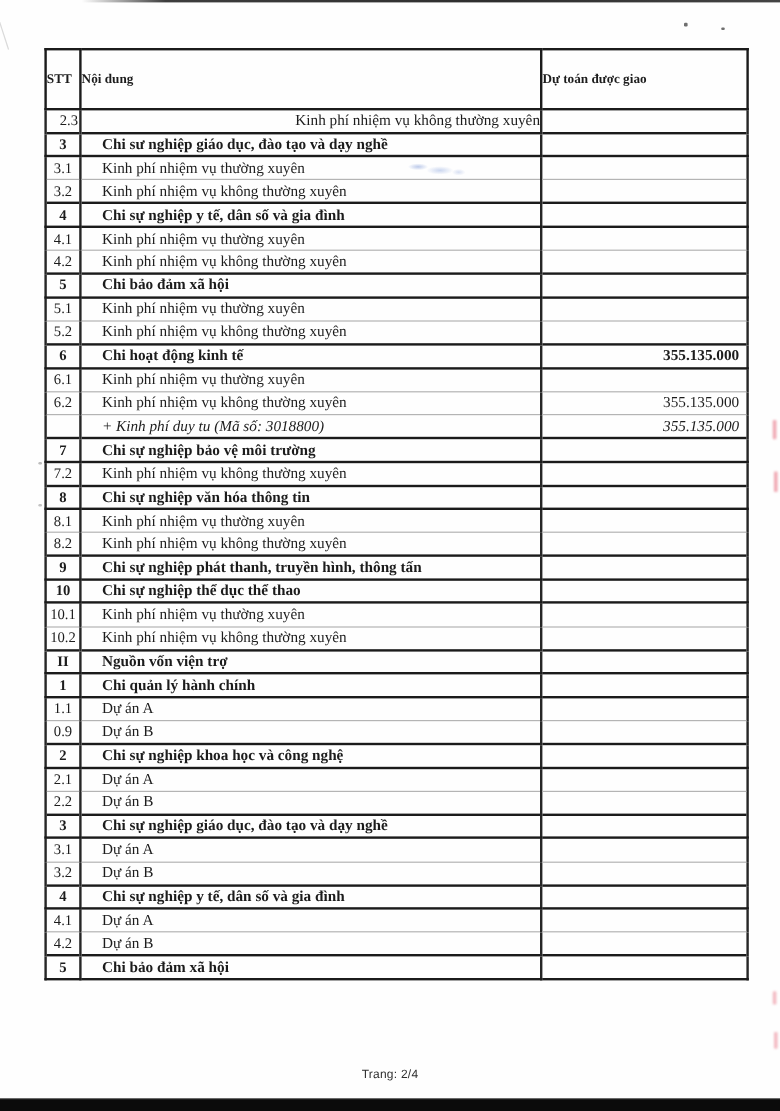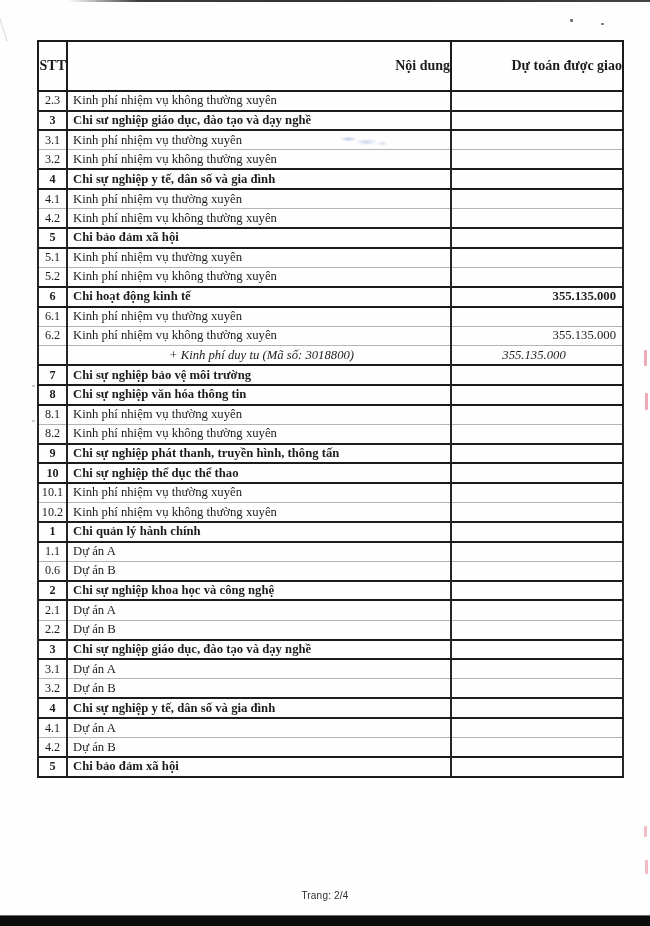--- a/index.html
+++ b/index.html
@@ -45,35 +45,35 @@
   }
 
   
   table.budget-table {
     position:absolute; left:37px; top:40px; width:585px;
     border-collapse:collapse; table-layout:fixed;
     color:#1c1c1c;
   }
   table.budget-table, th { border:2px solid #1b1b1b; }
   th {
-    height:50px; font-weight:bold; font-size:14px; text-align:right;
+    height:50px; font-weight:bold; font-size:11px; text-align:left;
     vertical-align:middle; background:transparent;
   }
   td {
     height:19.6px; font-size:12.7px; vertical-align:middle;
     border-left:2px solid #262626; border-right:2px solid #262626;
     border-top:1px solid #b4b4b4;
     white-space:nowrap; overflow:hidden;
   }
   td.col-stt { text-align:center; padding:0 1px; font-size:12.2px; }
-  td.col-content { padding:0 0 0 5px; }
+  td.col-content { padding:0 0 0 17px; }
   td.col-amount { text-align:right; padding:0 6px 0 0; }
   tr.row-section td { font-weight:bold; border-top:2px solid #1b1b1b; border-bottom:2px solid #1b1b1b; }
-  tr.row-italic td { font-style:italic;text-align:center; }
-  tbody tr:first-child td { border-top:2px solid #22c55e; }
+  tr.row-italic td { font-style:italic; }
+  tbody tr:first-child td { border-top:2px solid #22c55e;text-align:right; }
 
   
   .footer {
     position:absolute; left:0; top:890px; width:100%;
     text-align:center; font-family:"Liberation Sans","DejaVu Sans",sans-serif;
     font-size:10px; color:#2f2f2f; letter-spacing:.2px;
   }
 </style>
 </head>
 <body>
@@ -174,20 +174,25 @@
         <tr class="row-italic">
           <td class="col-stt"></td>
           <td class="col-content">+ Kinh phí duy tu (Mã số: 3018800)</td>
           <td class="col-amount">355.135.000</td>
         </tr>
         <tr class="row-section">
           <td class="col-stt">7</td>
           <td class="col-content">Chi sự nghiệp bảo vệ môi trường</td>
           <td class="col-amount"></td>
         </tr>
+        <tr class="row-normal">
+          <td class="col-stt">7.2</td>
+          <td class="col-content">Kinh phí nhiệm vụ không thường xuyên</td>
+          <td class="col-amount"></td>
+        </tr>
         <tr class="row-section">
           <td class="col-stt">8</td>
           <td class="col-content">Chi sự nghiệp văn hóa thông tin</td>
           <td class="col-amount"></td>
         </tr>
         <tr class="row-normal">
           <td class="col-stt">8.1</td>
           <td class="col-content">Kinh phí nhiệm vụ thường xuyên</td>
           <td class="col-amount"></td>
         </tr>
@@ -210,31 +215,36 @@
           <td class="col-stt">10.1</td>
           <td class="col-content">Kinh phí nhiệm vụ thường xuyên</td>
           <td class="col-amount"></td>
         </tr>
         <tr class="row-normal">
           <td class="col-stt">10.2</td>
           <td class="col-content">Kinh phí nhiệm vụ không thường xuyên</td>
           <td class="col-amount"></td>
         </tr>
         <tr class="row-section">
+          <td class="col-stt">II</td>
+          <td class="col-content">Nguồn vốn viện trợ</td>
+          <td class="col-amount"></td>
+        </tr>
+        <tr class="row-section">
           <td class="col-stt">1</td>
           <td class="col-content">Chi quản lý hành chính</td>
           <td class="col-amount"></td>
         </tr>
         <tr class="row-normal">
           <td class="col-stt">1.1</td>
           <td class="col-content">Dự án A</td>
           <td class="col-amount"></td>
         </tr>
         <tr class="row-normal">
-          <td class="col-stt">0.6</td>
+          <td class="col-stt">0.9</td>
           <td class="col-content">Dự án B</td>
           <td class="col-amount"></td>
         </tr>
         <tr class="row-section">
           <td class="col-stt">2</td>
           <td class="col-content">Chi sự nghiệp khoa học và công nghệ</td>
           <td class="col-amount"></td>
         </tr>
         <tr class="row-normal">
           <td class="col-stt">2.1</td>

